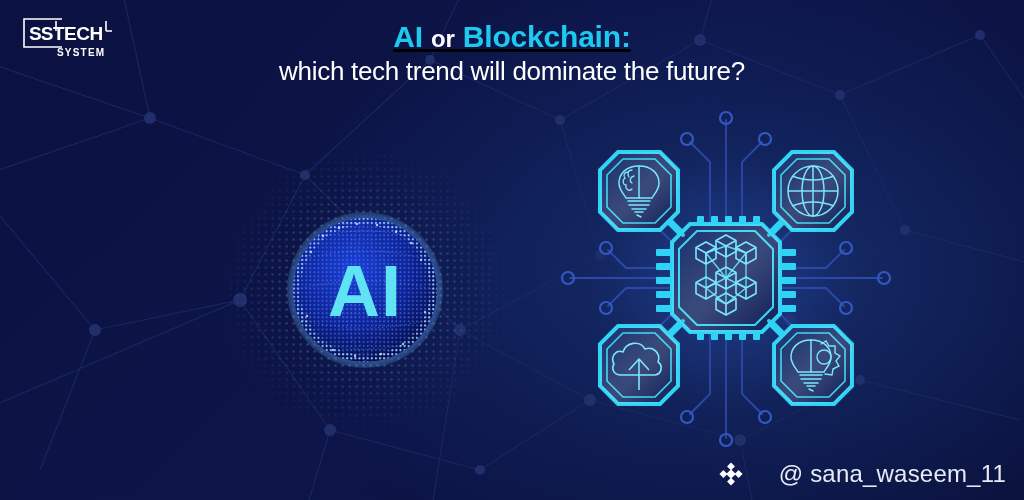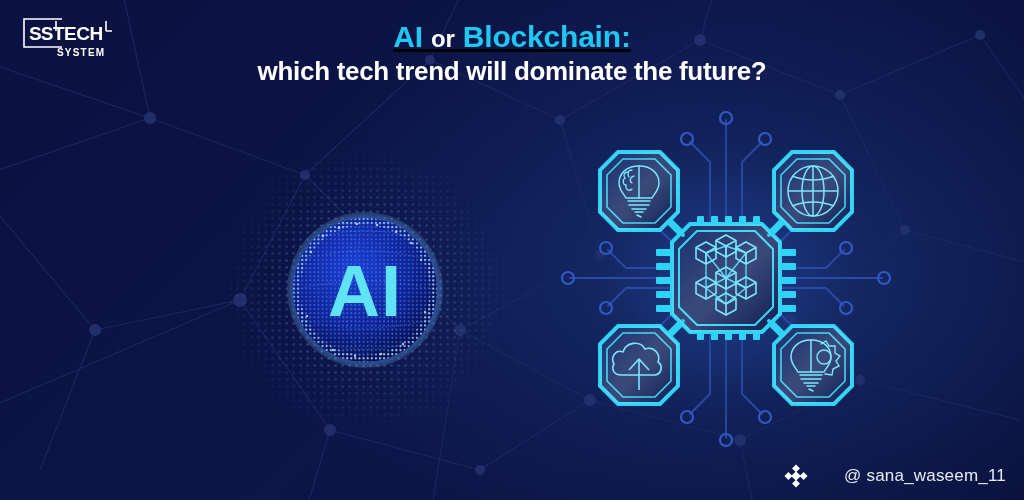--- a/index.html
+++ b/index.html
@@ -53,21 +53,21 @@
     font-weight: bold;
     letter-spacing: -0.2px;
     white-space: nowrap;
     text-decoration: underline;
   }
   .line1 .hl { color: #1ec9f0; }
   .line1 .conj { color: #ffffff; font-size: 24px; }
   .line2 {
     margin-top: 5px;
     font-size: 26px;
-    font-weight: bold;
+    font-weight: normal;
     color: #ffffff;
     letter-spacing: -0.3px;
     white-space: nowrap;
   }
 
   
   .ai-globe {
     position: absolute;
     left: 215px;
     top: 140px;
@@ -93,21 +93,21 @@
     position: absolute;
     right: 18px;
     bottom: 12px;
     display: flex;
     align-items: center;
     gap: 8px;
     z-index: 8;
   }
   .watermark .wm-text {
     color: #e8ebf5;
-    font-size: 17px;
+    font-size: 24px;
     letter-spacing: 0.2px;
     margin-left: 28px;
   }
   .wm-icon { display:block; }
 </style>
 </head>
 <body>
 
 <div id="banner">
 

